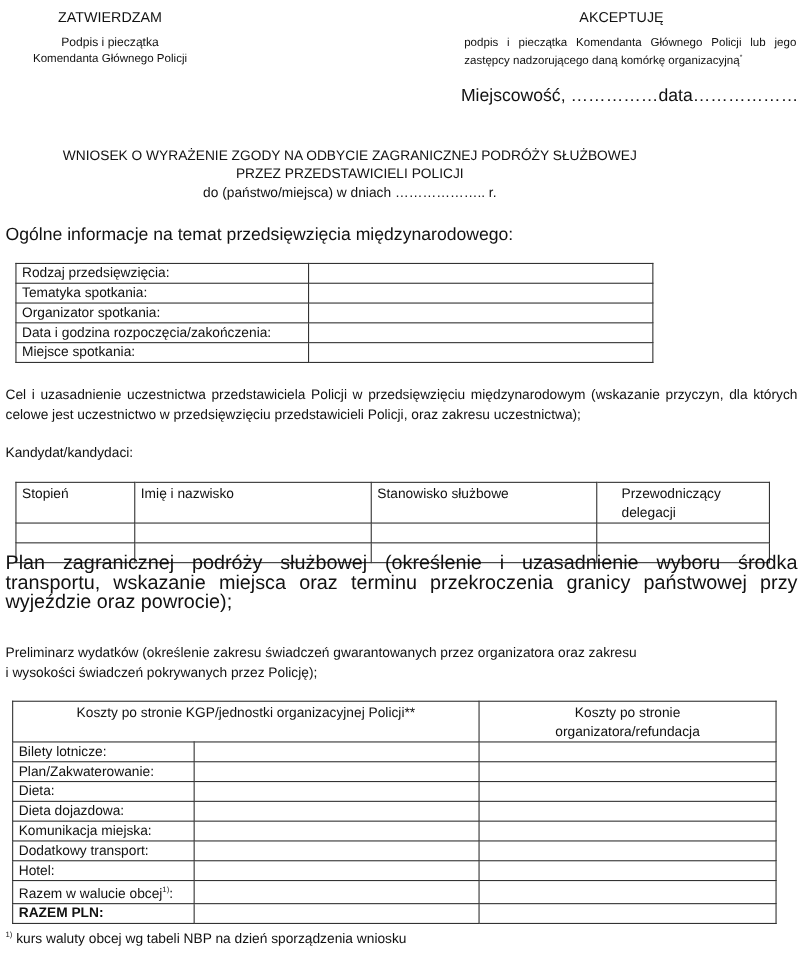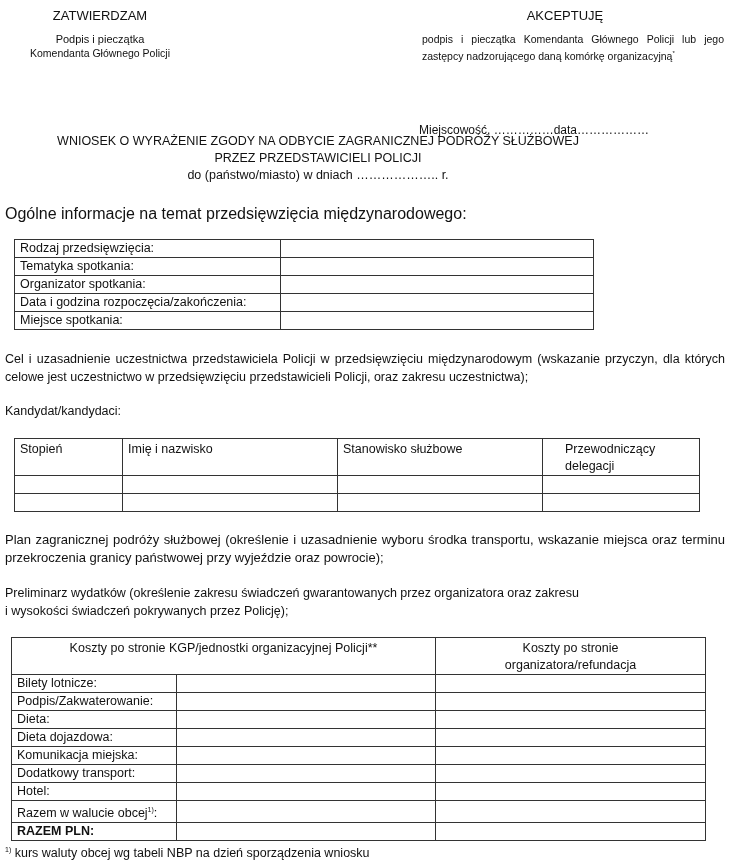--- a/index.html
+++ b/index.html
@@ -14,26 +14,26 @@
 </style>
 </head>
 <body>
 
 <div class="abs b center" style="left:0;top:8px;width:200px;font-size:13px;">ZATWIERDZAM</div>
 <div class="abs center" style="left:0;top:33px;width:200px;font-size:11px;">Podpis i pieczątka</div>
 <div class="abs center" style="left:0;top:47px;width:200px;font-size:10.5px;">Komendanta Głównego Policji</div>
 
 <div class="abs b center" style="left:425px;top:8px;width:280px;font-size:13px;">AKCEPTUJĘ</div>
 <div class="abs just" style="left:422px;top:32px;width:302px;font-size:10.5px;line-height:14px;"><span>podpis i pieczątka Komendanta Głównego Policji lub jego zastępcy nadzorującego daną komórkę organizacyjną</span><sup style="font-size:6px;">*</sup></div>
-<div class="abs" style="left:419px;top:79px;font-size:12px;margin-top:44px;">Miejscowość, ……………data………………</div>
+<div class="abs" style="left:419px;top:79px;font-size:16px;">Miejscowość, ……………data………………</div>
 
 <div class="abs b center" style="left:0;top:133px;width:636px;font-size:12.5px;line-height:17px;">
   <div>WNIOSEK O WYRAŻENIE ZGODY NA ODBYCIE ZAGRANICZNEJ PODRÓŻY SŁUŻBOWEJ</div>
   <div>PRZEZ PRZEDSTAWICIELI POLICJI</div>
-  <div>do (państwo/miasto) w dniach ……………….. r.</div>
+  <div>do (państwo/miejsca) w dniach ……………….. r.</div>
 </div>
 
 <div class="abs b" style="left:5px;top:205px;font-size:16px;">Ogólne informacje na temat przedsięwzięcia międzynarodowego:</div>
 <table style="left:14px;top:239px;width:580px;">
   <colgroup>
       <col style="width:266px">
       <col>
     </colgroup>
   <tbody id="general-body">
       <tr style="height: 18px;">
@@ -84,21 +84,21 @@
       </tr>
       <tr style="height: 18px;">
         <td></td>
         <td></td>
         <td></td>
         <td></td>
       </tr>
     </tbody>
 </table>
 
-<div class="abs just" style="left:5px;top:531px;width:720px;font-size:13px;line-height:18px;"><span class="b">Plan zagranicznej podróży służbowej</span><span> (określenie i uzasadnienie wyboru środka transportu, wskazanie miejsca oraz terminu przekroczenia granicy państwowej przy wyjeździe oraz powrocie);</span></div>
+<div class="abs just" style="left:5px;top:502px;width:720px;font-size:18px;line-height:18px;"><span class="b">Plan zagranicznej podróży służbowej</span><span> (określenie i uzasadnienie wyboru środka transportu, wskazanie miejsca oraz terminu przekroczenia granicy państwowej przy wyjeździe oraz powrocie);</span></div>
 
 <div class="abs" style="left:5px;top:584px;width:720px;font-size:12.5px;line-height:18px;"><span class="b">Preliminarz wydatków</span><span> (określenie zakresu świadczeń gwarantowanych przez organizatora oraz zakresu</span><br><span>i wysokości świadczeń pokrywanych przez Policję);</span></div>
 
 <table style="left:11px;top:637px;width:695px;">
   <colgroup>
       <col style="width:165px">
       <col style="width:259px">
       <col>
     </colgroup>
   <tbody id="costs-body">
@@ -108,21 +108,21 @@
         <div>Koszty po stronie</div>
         <div>organizatora/refundacja</div>
       </td>
     </tr>
   <tr style="height: 18px;">
         <td><span>Bilety lotnicze:</span></td>
         <td></td>
         <td></td>
       </tr>
       <tr style="height: 18px;">
-        <td><span>Podpis/Zakwaterowanie:</span></td>
+        <td><span>Plan/Zakwaterowanie:</span></td>
         <td></td>
         <td></td>
       </tr>
       <tr style="height: 18px;">
         <td><span>Dieta:</span></td>
         <td></td>
         <td></td>
       </tr>
       <tr style="height: 18px;">
         <td><span>Dieta dojazdowa:</span></td>

